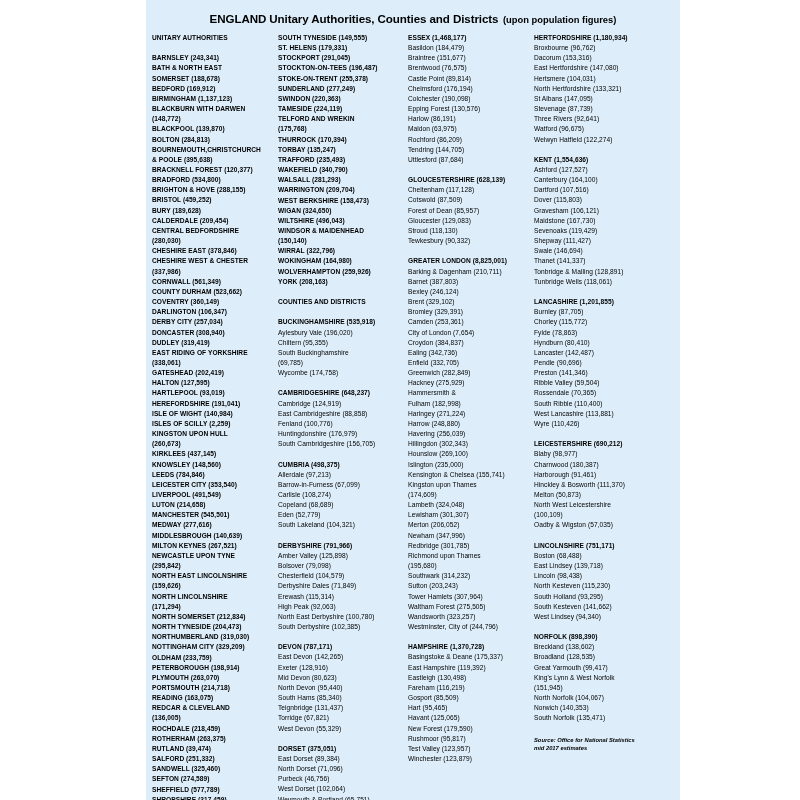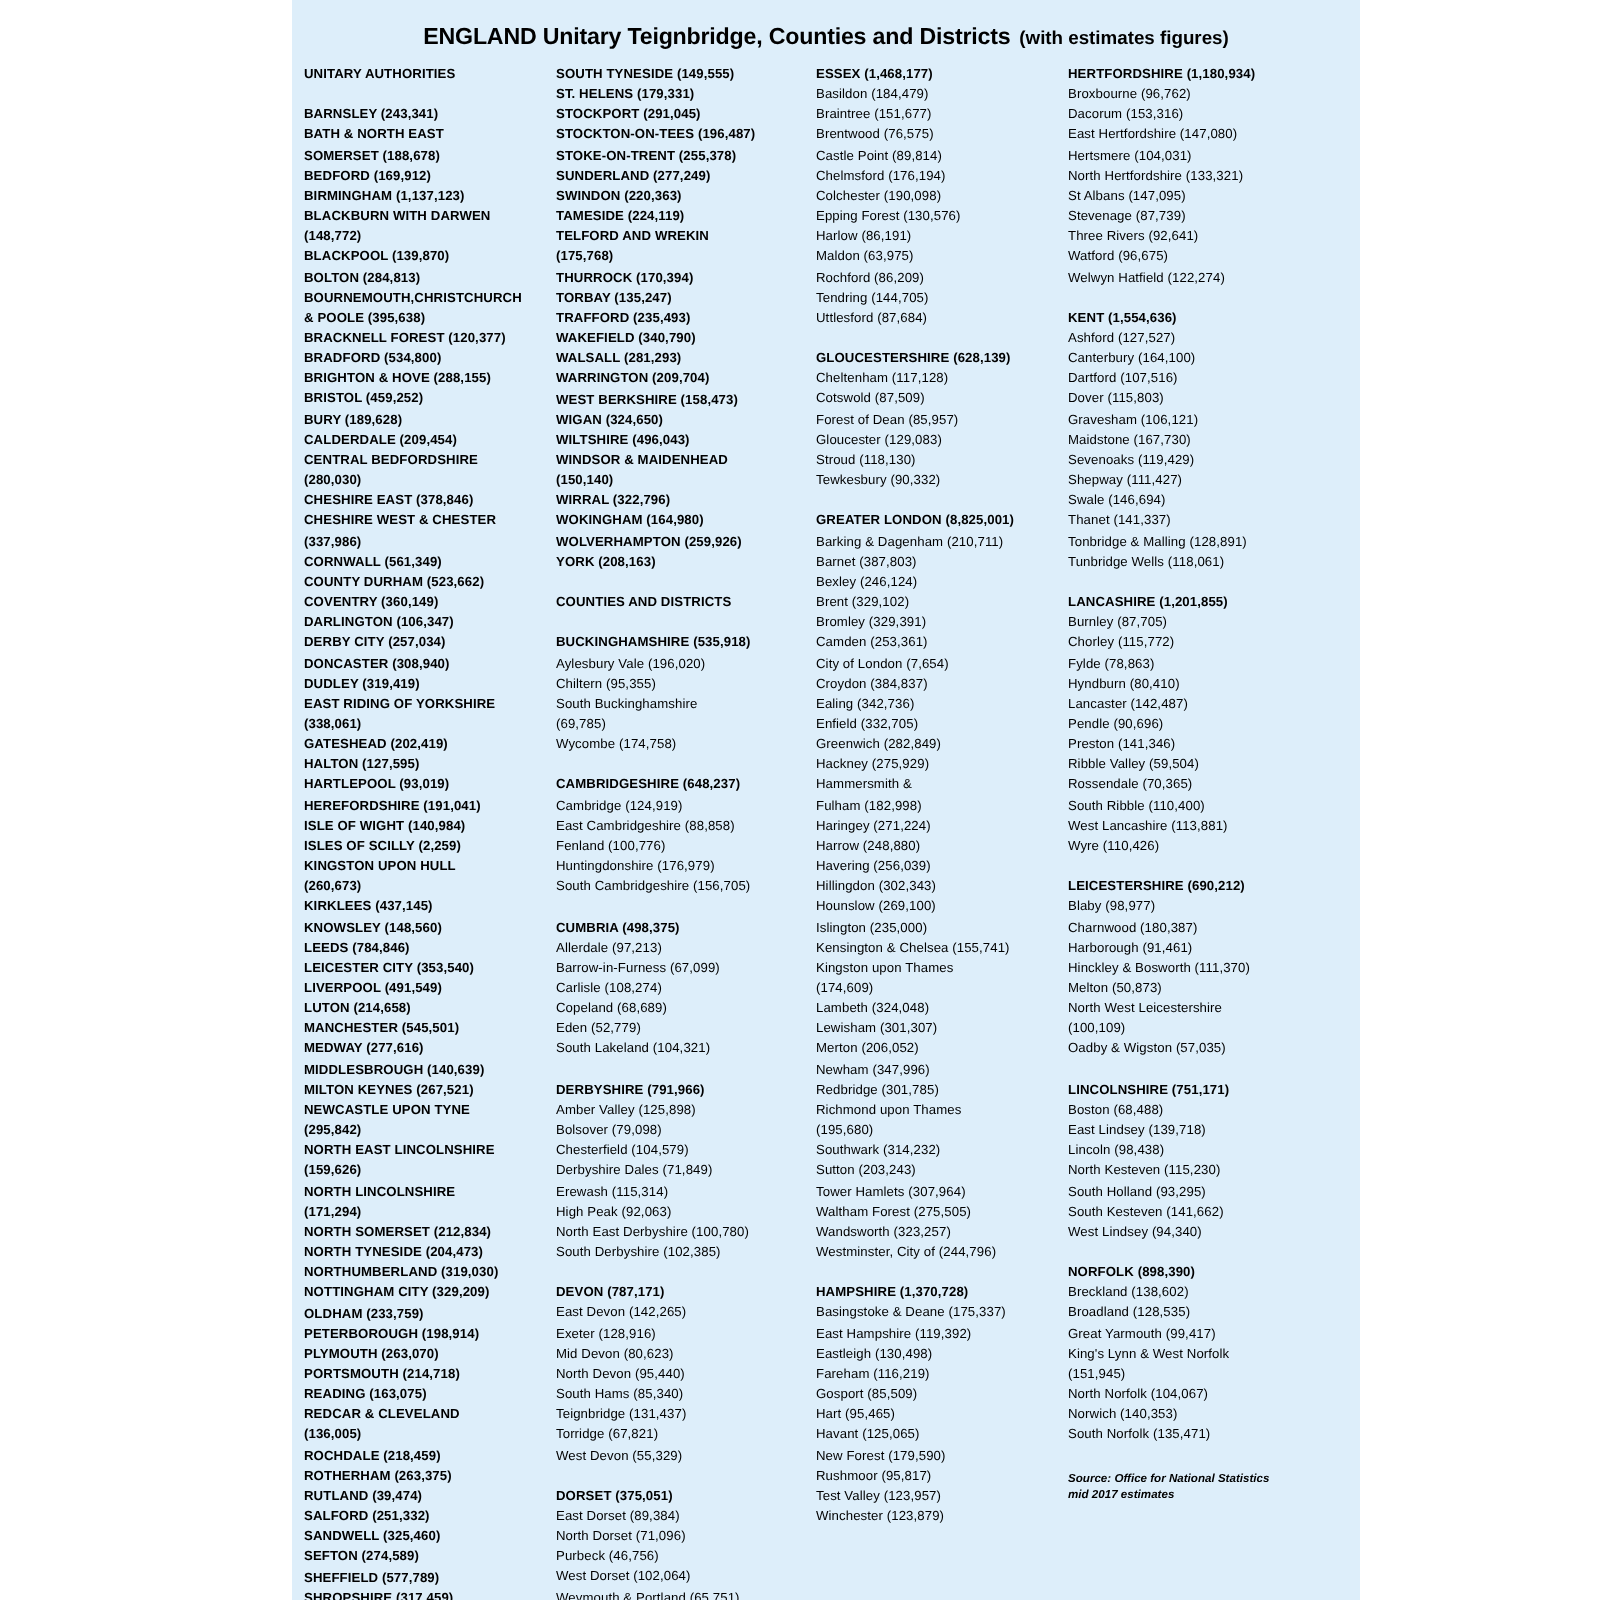--- a/index.html
+++ b/index.html
@@ -102,22 +102,22 @@
   }
 </style>
 </head>
 <body>
 
 <div id="page">
   <div id="panel">
     <div id="panel-inner">
 
       <div class="title-row">
-        <span class="title-main">ENGLAND Unitary Teignbridge, Counties and Districts</span>
-        <span class="title-sub">(with estimates figures)</span>
+        <span class="title-main">ENGLAND Unitary Authorities, Counties and Districts</span>
+        <span class="title-sub">(upon population figures)</span>
       </div>
 
       <div class="columns" id="columns">
           <div class="col col-0">
             <div class="entry head">UNITARY AUTHORITIES</div>
             <div class="spacer"></div>
             <div class="entry uacaps">BARNSLEY (243,341)</div>
             <div class="entry uacaps">BATH &amp; NORTH EAST</div>
             <div class="entry uacaps">SOMERSET (188,678)</div>
             <div class="entry uacaps">BEDFORD (169,912)</div>

